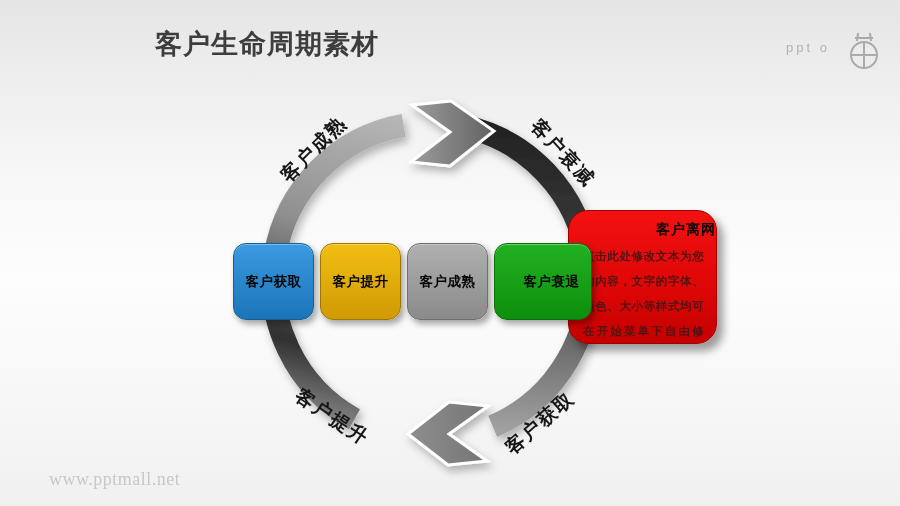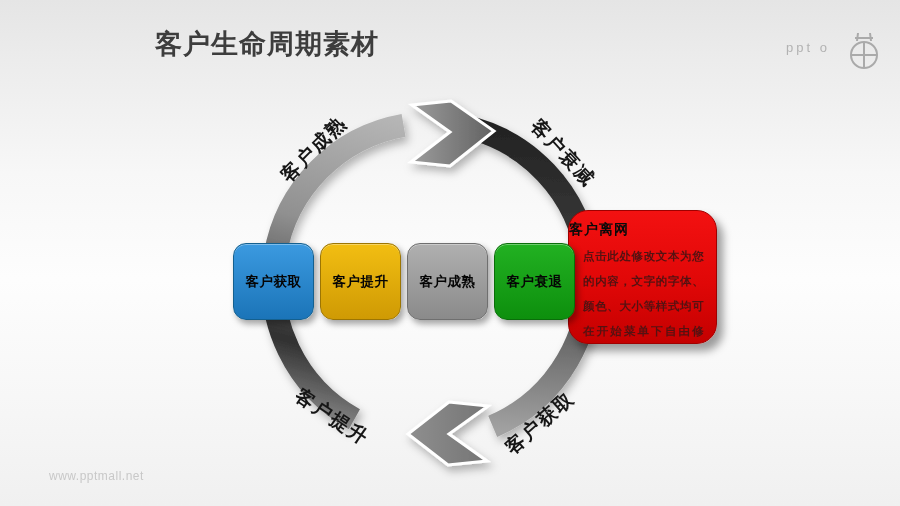--- a/index.html
+++ b/index.html
@@ -7,21 +7,21 @@
     position:relative; width:900px; height:506px; overflow:hidden;
     background:linear-gradient(180deg,#e5e5e5 0%,#ececec 12%,#f7f7f7 34%,#fdfdfd 55%,#f6f6f6 82%,#f0f0f0 100%);
     font-family:"Liberation Sans","DejaVu Sans",sans-serif;
   }
   .page-title{
     position:absolute; left:155px; top:26px;
     font-size:27px; font-weight:bold; color:#3d3d3d; letter-spacing:1px;
   }
   .logo{position:absolute; left:786px; top:40px; color:#b2b2b2; font-size:13px; letter-spacing:3px;}
   .logo-icon{position:absolute; left:840px; top:30px;}
-  .watermark{position:absolute; left:49px; top:469px; font-size:12px; color:#c8c8c8; letter-spacing:0.5px;}
+  .watermark{position:absolute; left:49px; top:469px; font-size:18px; color:#c8c8c8; letter-spacing:0.5px;font-family:Liberation Serif, serif;}
 
   .ring-svg{position:absolute; left:0; top:0;}
 
   .center-label{
     position:absolute; left:388px; top:206px;
     font-size:17px; font-weight:bold; color:#0d0d0d; letter-spacing:1px; white-space:nowrap;
   }
 
   .cycle-label{
     position:absolute; font-size:19px; font-weight:bold; color:#161616;
@@ -34,31 +34,31 @@
 
   .stage-box{
     position:absolute; top:243px; width:79px; height:75px; border-radius:13px;
     display:flex; align-items:center; justify-content:center;
     font-size:13.5px; font-weight:bold; color:#050505; letter-spacing:0.5px;
     box-shadow:3px 4px 6px rgba(0,0,0,0.35), inset 0 1px 0 rgba(255,255,255,0.35);
   }
   .stage-0{left:233px; background:linear-gradient(180deg,#3b9ae0,#1b74b8); border:1px solid #14608f;}
   .stage-1{left:320px; background:linear-gradient(180deg,#f2be12,#cf9a04); border:1px solid #9c7503;}
   .stage-2{left:407px; background:linear-gradient(180deg,#b0b0b0,#8a8a8a); border:1px solid #6f6f6f;}
-  .stage-3{left:494px; background:linear-gradient(180deg,#22b122,#0d8f0d); border:1px solid #0a6e0a;}
+  .stage-3{left:494px; background:linear-gradient(180deg,#22b122,#0d8f0d); border:1px solid #0a6e0a;padding-left:17px;}
 
   .churn-card{
     position:absolute; left:568px; top:210px; width:147px; height:132px; border-radius:20px;
     background:linear-gradient(180deg,#f31111 0%,#e00707 55%,#c40000 100%);
     border:1px solid #a00000;
     box-shadow:6px 7px 9px rgba(0,0,0,0.38);
     overflow:hidden;
   }
   .churn-title{
-    margin-top:10px; text-align:left;
+    margin-top:10px; text-align:right;
     font-size:14px; font-weight:bold; color:#0a0a0a; letter-spacing:1px;
   }
   .churn-body{
     margin:5px 12px 0 14px;
     font-size:11.5px; font-weight:bold; color:#541212;
     line-height:25px; letter-spacing:0.3px; text-align:justify;
   }
 </style>
 </head>
 <body>

